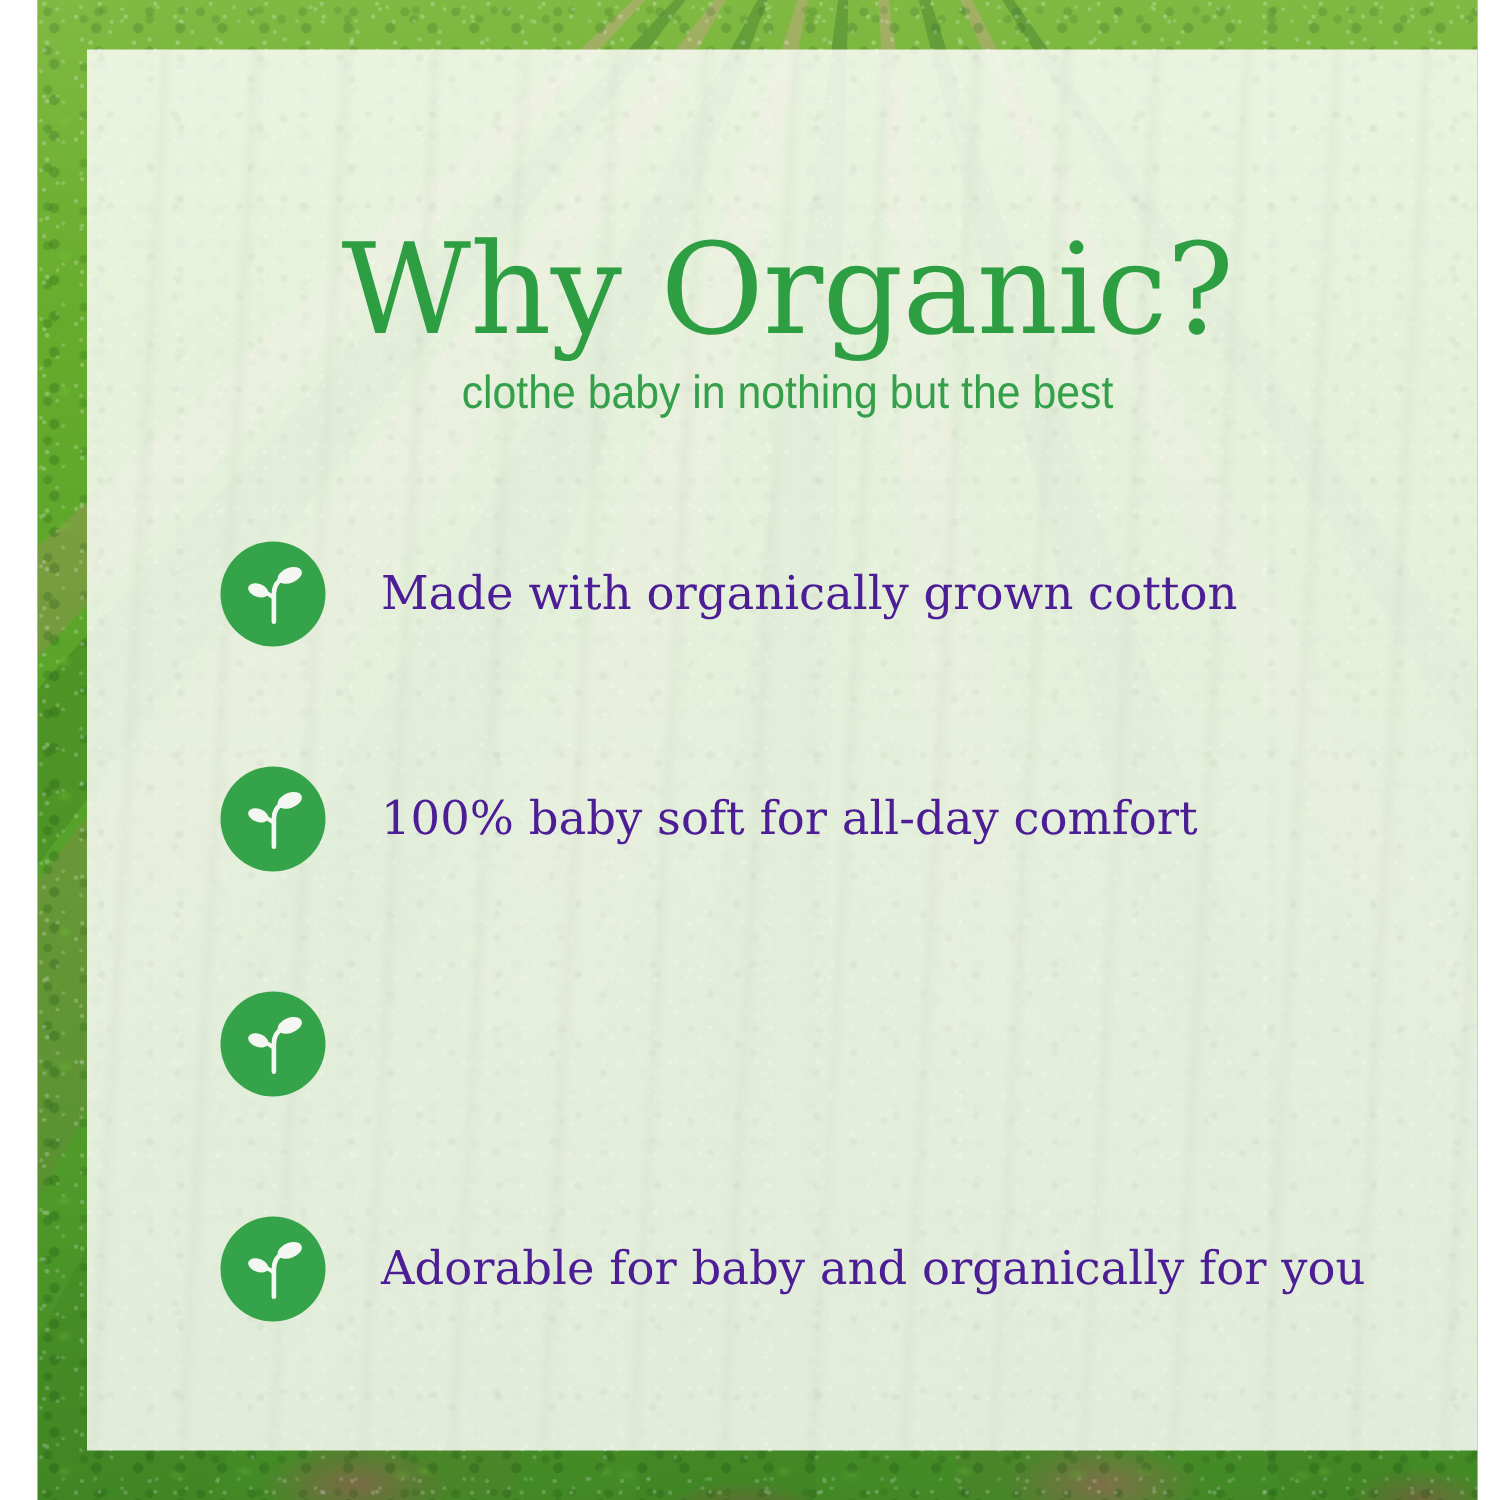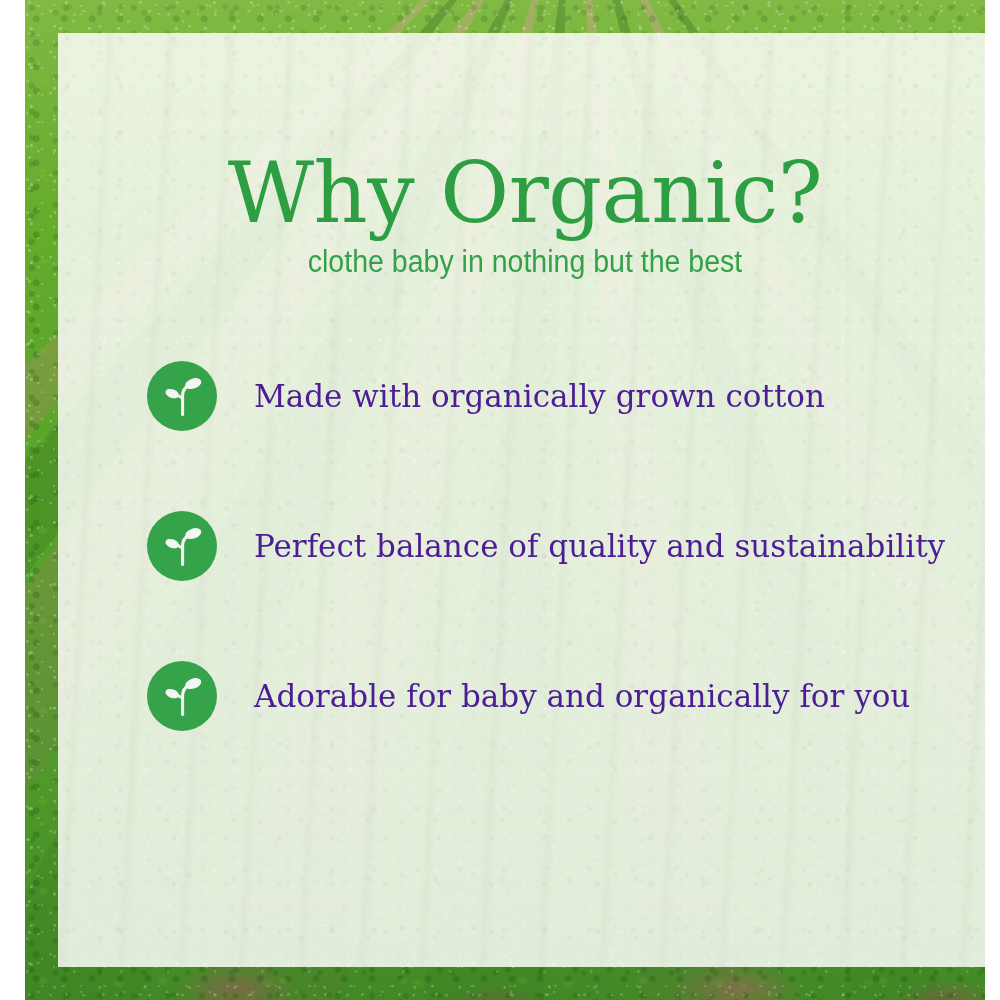--- a/index.html
+++ b/index.html
@@ -252,31 +252,41 @@
             <svg width="46" height="46" viewBox="0 0 46 46" aria-hidden="true">
               <path d="M23.6 41.5 L23.6 22.8 C23.6 18.2 25.6 14.6 29.6 12.4" stroke="#f4f7f1" stroke-width="3.1" fill="none" stroke-linecap="round"></path>
               <ellipse cx="34.2" cy="10.6" rx="8.4" ry="5.0" transform="rotate(-20 34.2 10.6)" fill="#f4f7f1"></ellipse>
               <ellipse cx="13.2" cy="20.6" rx="7.0" ry="4.3" transform="rotate(20 13.2 20.6)" fill="#f4f7f1"></ellipse>
               <path d="M23.6 25.4 C21.0 23.2 19.0 22.2 16.2 21.6" stroke="#f4f7f1" stroke-width="2.7" fill="none" stroke-linecap="round"></path>
             </svg>
           </span>
           <span class="benefit-text">Made with organically grown cotton</span>
         </div>
 
-
         <div class="benefit-row">
           <span class="benefit-icon">
             <svg width="46" height="46" viewBox="0 0 46 46" aria-hidden="true">
               <path d="M23.6 41.5 L23.6 22.8 C23.6 18.2 25.6 14.6 29.6 12.4" stroke="#f4f7f1" stroke-width="3.1" fill="none" stroke-linecap="round"></path>
               <ellipse cx="34.2" cy="10.6" rx="8.4" ry="5.0" transform="rotate(-20 34.2 10.6)" fill="#f4f7f1"></ellipse>
               <ellipse cx="13.2" cy="20.6" rx="7.0" ry="4.3" transform="rotate(20 13.2 20.6)" fill="#f4f7f1"></ellipse>
               <path d="M23.6 25.4 C21.0 23.2 19.0 22.2 16.2 21.6" stroke="#f4f7f1" stroke-width="2.7" fill="none" stroke-linecap="round"></path>
             </svg>
           </span>
-          <span class="benefit-text">Perfect balance of quality and sustainability</span>
+          <span class="benefit-text">100% baby soft for all-day comfort</span>
+        </div>
+
+        <div class="benefit-row">
+          <span class="benefit-icon">
+            <svg width="46" height="46" viewBox="0 0 46 46" aria-hidden="true">
+              <path d="M23.6 41.5 L23.6 22.8 C23.6 18.2 25.6 14.6 29.6 12.4" stroke="#f4f7f1" stroke-width="3.1" fill="none" stroke-linecap="round"></path>
+              <ellipse cx="34.2" cy="10.6" rx="8.4" ry="5.0" transform="rotate(-20 34.2 10.6)" fill="#f4f7f1"></ellipse>
+              <ellipse cx="13.2" cy="20.6" rx="7.0" ry="4.3" transform="rotate(20 13.2 20.6)" fill="#f4f7f1"></ellipse>
+              <path d="M23.6 25.4 C21.0 23.2 19.0 22.2 16.2 21.6" stroke="#f4f7f1" stroke-width="2.7" fill="none" stroke-linecap="round"></path>
+            </svg>
+          </span>
         </div>
 
         <div class="benefit-row">
           <span class="benefit-icon">
             <svg width="46" height="46" viewBox="0 0 46 46" aria-hidden="true">
               <path d="M23.6 41.5 L23.6 22.8 C23.6 18.2 25.6 14.6 29.6 12.4" stroke="#f4f7f1" stroke-width="3.1" fill="none" stroke-linecap="round"></path>
               <ellipse cx="34.2" cy="10.6" rx="8.4" ry="5.0" transform="rotate(-20 34.2 10.6)" fill="#f4f7f1"></ellipse>
               <ellipse cx="13.2" cy="20.6" rx="7.0" ry="4.3" transform="rotate(20 13.2 20.6)" fill="#f4f7f1"></ellipse>
               <path d="M23.6 25.4 C21.0 23.2 19.0 22.2 16.2 21.6" stroke="#f4f7f1" stroke-width="2.7" fill="none" stroke-linecap="round"></path>
             </svg>

